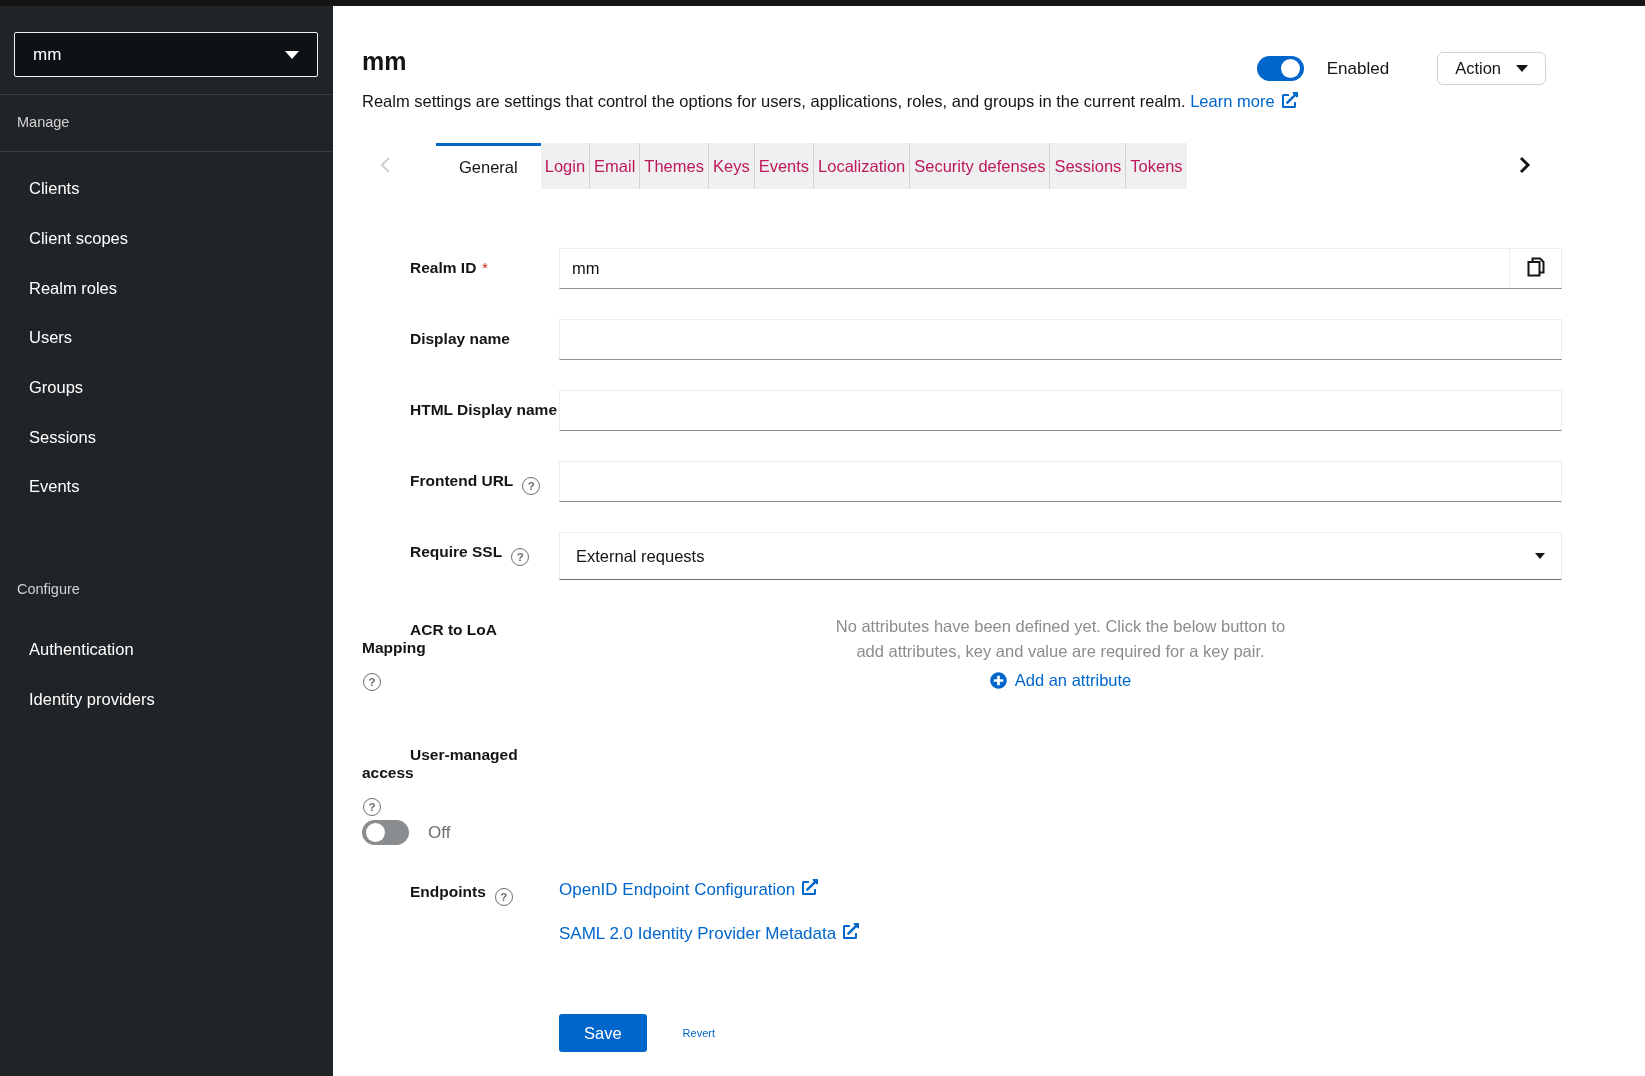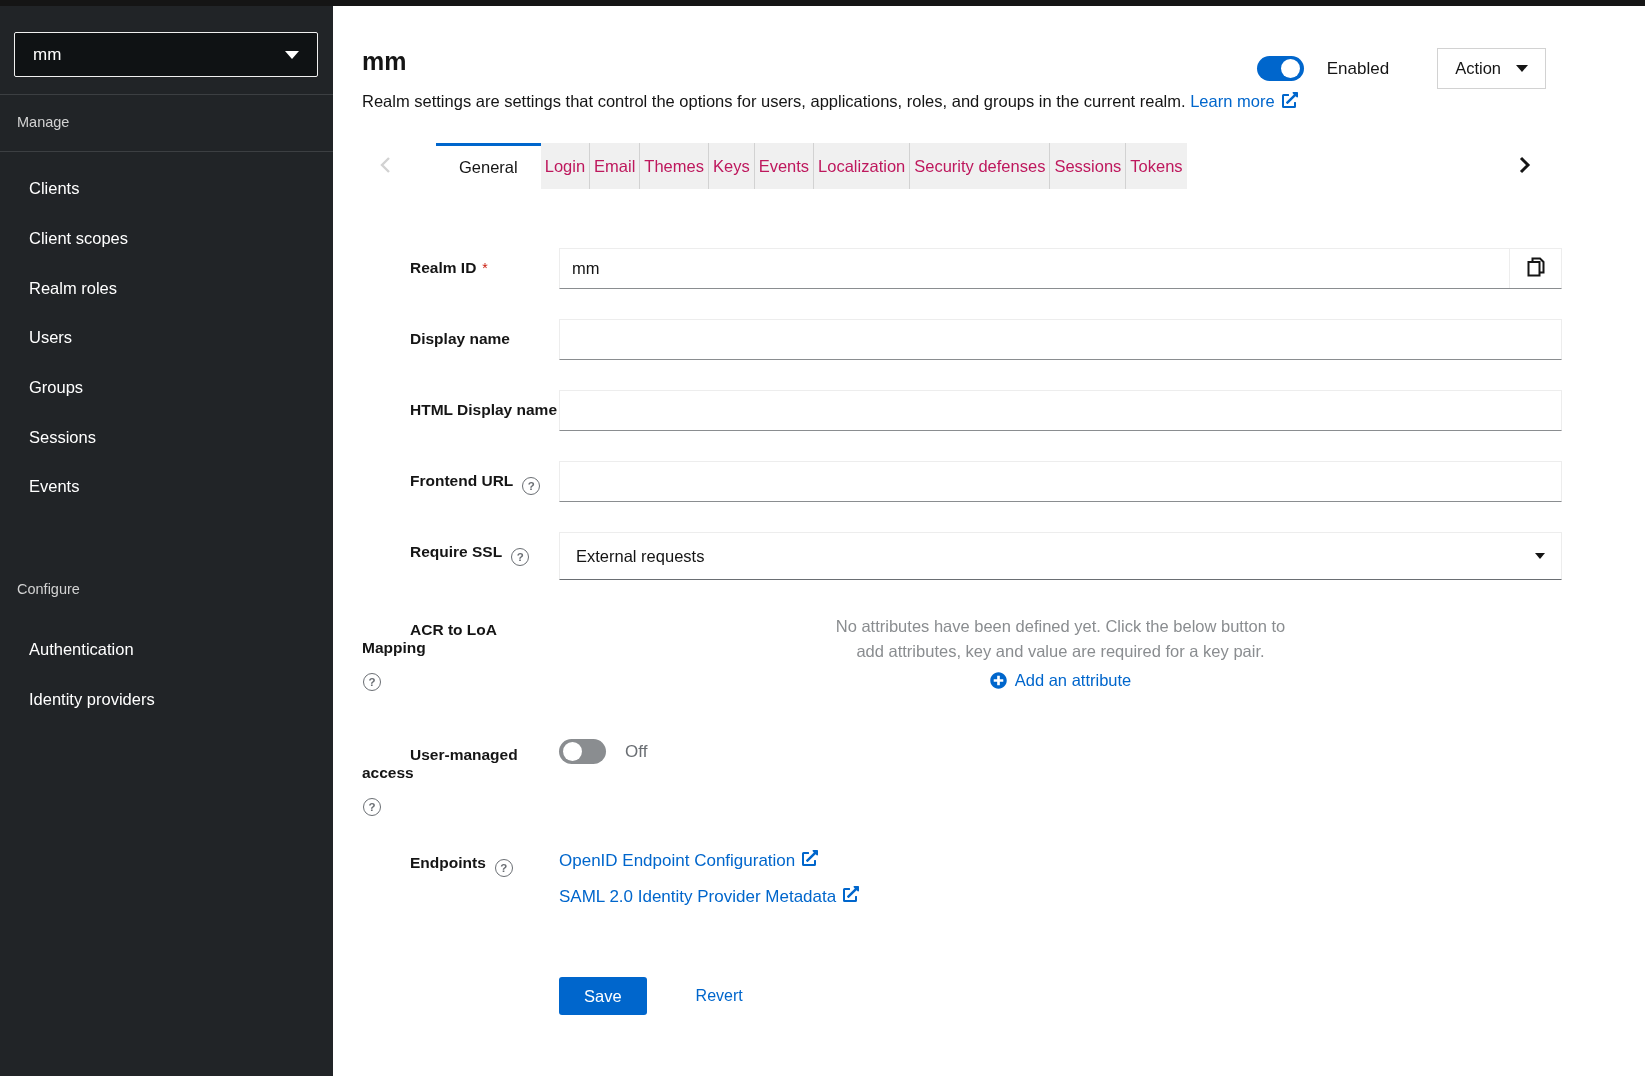--- a/index.html
+++ b/index.html
@@ -30,21 +30,21 @@
   .link { color:#0066cc; text-decoration:none; cursor:pointer; }
   .ext-icon { display:inline-block; margin-left:7px; vertical-align:-1px; }
   .header-controls { position:absolute; top:42px; right:99px; display:flex; align-items:center; height:41px; }
   .switch { width:47px; height:25px; border-radius:13px; position:relative; cursor:pointer; flex-shrink:0; }
   .switch.on { background:#0066cc; }
   .switch.off { background:#8a8d90; }
   .knob { width:19px; height:19px; border-radius:50%; background:#fff; position:absolute; top:3px; }
   .switch.on .knob { right:4px; }
   .switch.off .knob { left:4px; }
   .enabled-label { font-size:17px; color:#151515; margin-left:23px; }
-  .action-btn { margin-left:48px; height:41px; background:#fff; border:1px solid #d2d2d2; border-radius:0;
+  .action-btn { margin-left:48px; height:33px; background:#fff; border:1px solid #d2d2d2; border-radius:6px;
     padding:0 17px; font-size:16.5px; color:#151515; display:flex; align-items:center; gap:15px; cursor:pointer; font-family:inherit; }
   .caret-dark { width:0; height:0; border-left:6px solid transparent; border-right:6px solid transparent; border-top:7px solid #151515; }
 
   
   .tabs-row { margin-top:30px; height:46px; display:flex; }
   .tabs-clip { width:1157px; overflow:hidden; display:flex; flex-shrink:0; }
   .tab-scroll { display:flex; align-items:center; justify-content:center; flex-shrink:0; background:#fff; cursor:pointer; border:none; }
   .tab-scroll-left { width:103px; }
   .tab-scroll-right { width:70px; }
   .tab { flex-shrink:0; display:flex; align-items:center; padding:0 4px; font-size:16.5px; color:#be185d;
@@ -71,30 +71,30 @@
     display:flex; align-items:center; justify-content:space-between; padding:0 16px; font-size:16.5px; color:#151515; cursor:pointer; }
   .select-caret { width:0; height:0; border-left:5px solid transparent; border-right:5px solid transparent; border-top:6px solid #151515; }
 
   .empty-state { width:470px; margin:4px auto 0 auto; text-align:center; font-size:16.5px; color:#8a8d90; line-height:25px; }
   .add-attr { margin-top:7px; display:flex; align-items:center; justify-content:center; gap:8px;
     color:#0066cc; font-size:16.5px; cursor:pointer; width:470px; margin-left:auto; margin-right:auto; }
   .acr-row { margin-bottom:44px; }
 
   .toggle-field { display:flex; align-items:center; gap:19px; padding-top:4px; }
   .off-label { font-size:17px; color:#6a6e73; }
-  .uma-row { margin-bottom:32px; }
-
-  .endpoint-links { display:flex; flex-direction:column; gap:15px; padding-top:2px; }
+  .uma-row { margin-bottom:32px;flex-direction:column; }
+
+  .endpoint-links { display:flex; flex-direction:column; gap:23px; padding-top:2px; }
   .endpoint-link { color:#0066cc; font-size:17px; text-decoration:none; cursor:pointer; display:flex; align-items:center; }
   .endpoints-row { margin-bottom:0; }
 
   .actions-row { margin-top:70px; display:flex; align-items:center; }
   .save-btn { background:#0066cc; color:#fff; border:none; border-radius:3px; height:38px; padding:0 25px;
     font-size:16.5px; cursor:pointer; font-family:inherit; }
-  .revert-link { margin-left:49px; color:#0066cc; font-size:16px; text-decoration:none; cursor:pointer; }
+  .revert-link { margin-left:36px; color:#0066cc; font-size:11px; text-decoration:none; cursor:pointer; }
 </style>
 </head>
 <body>
 
 <div class="page">
   <div class="topbar"></div>
 
   <nav class="sidebar">
     <div class="realm-selector">
       <span class="realm-name">mm</span>

